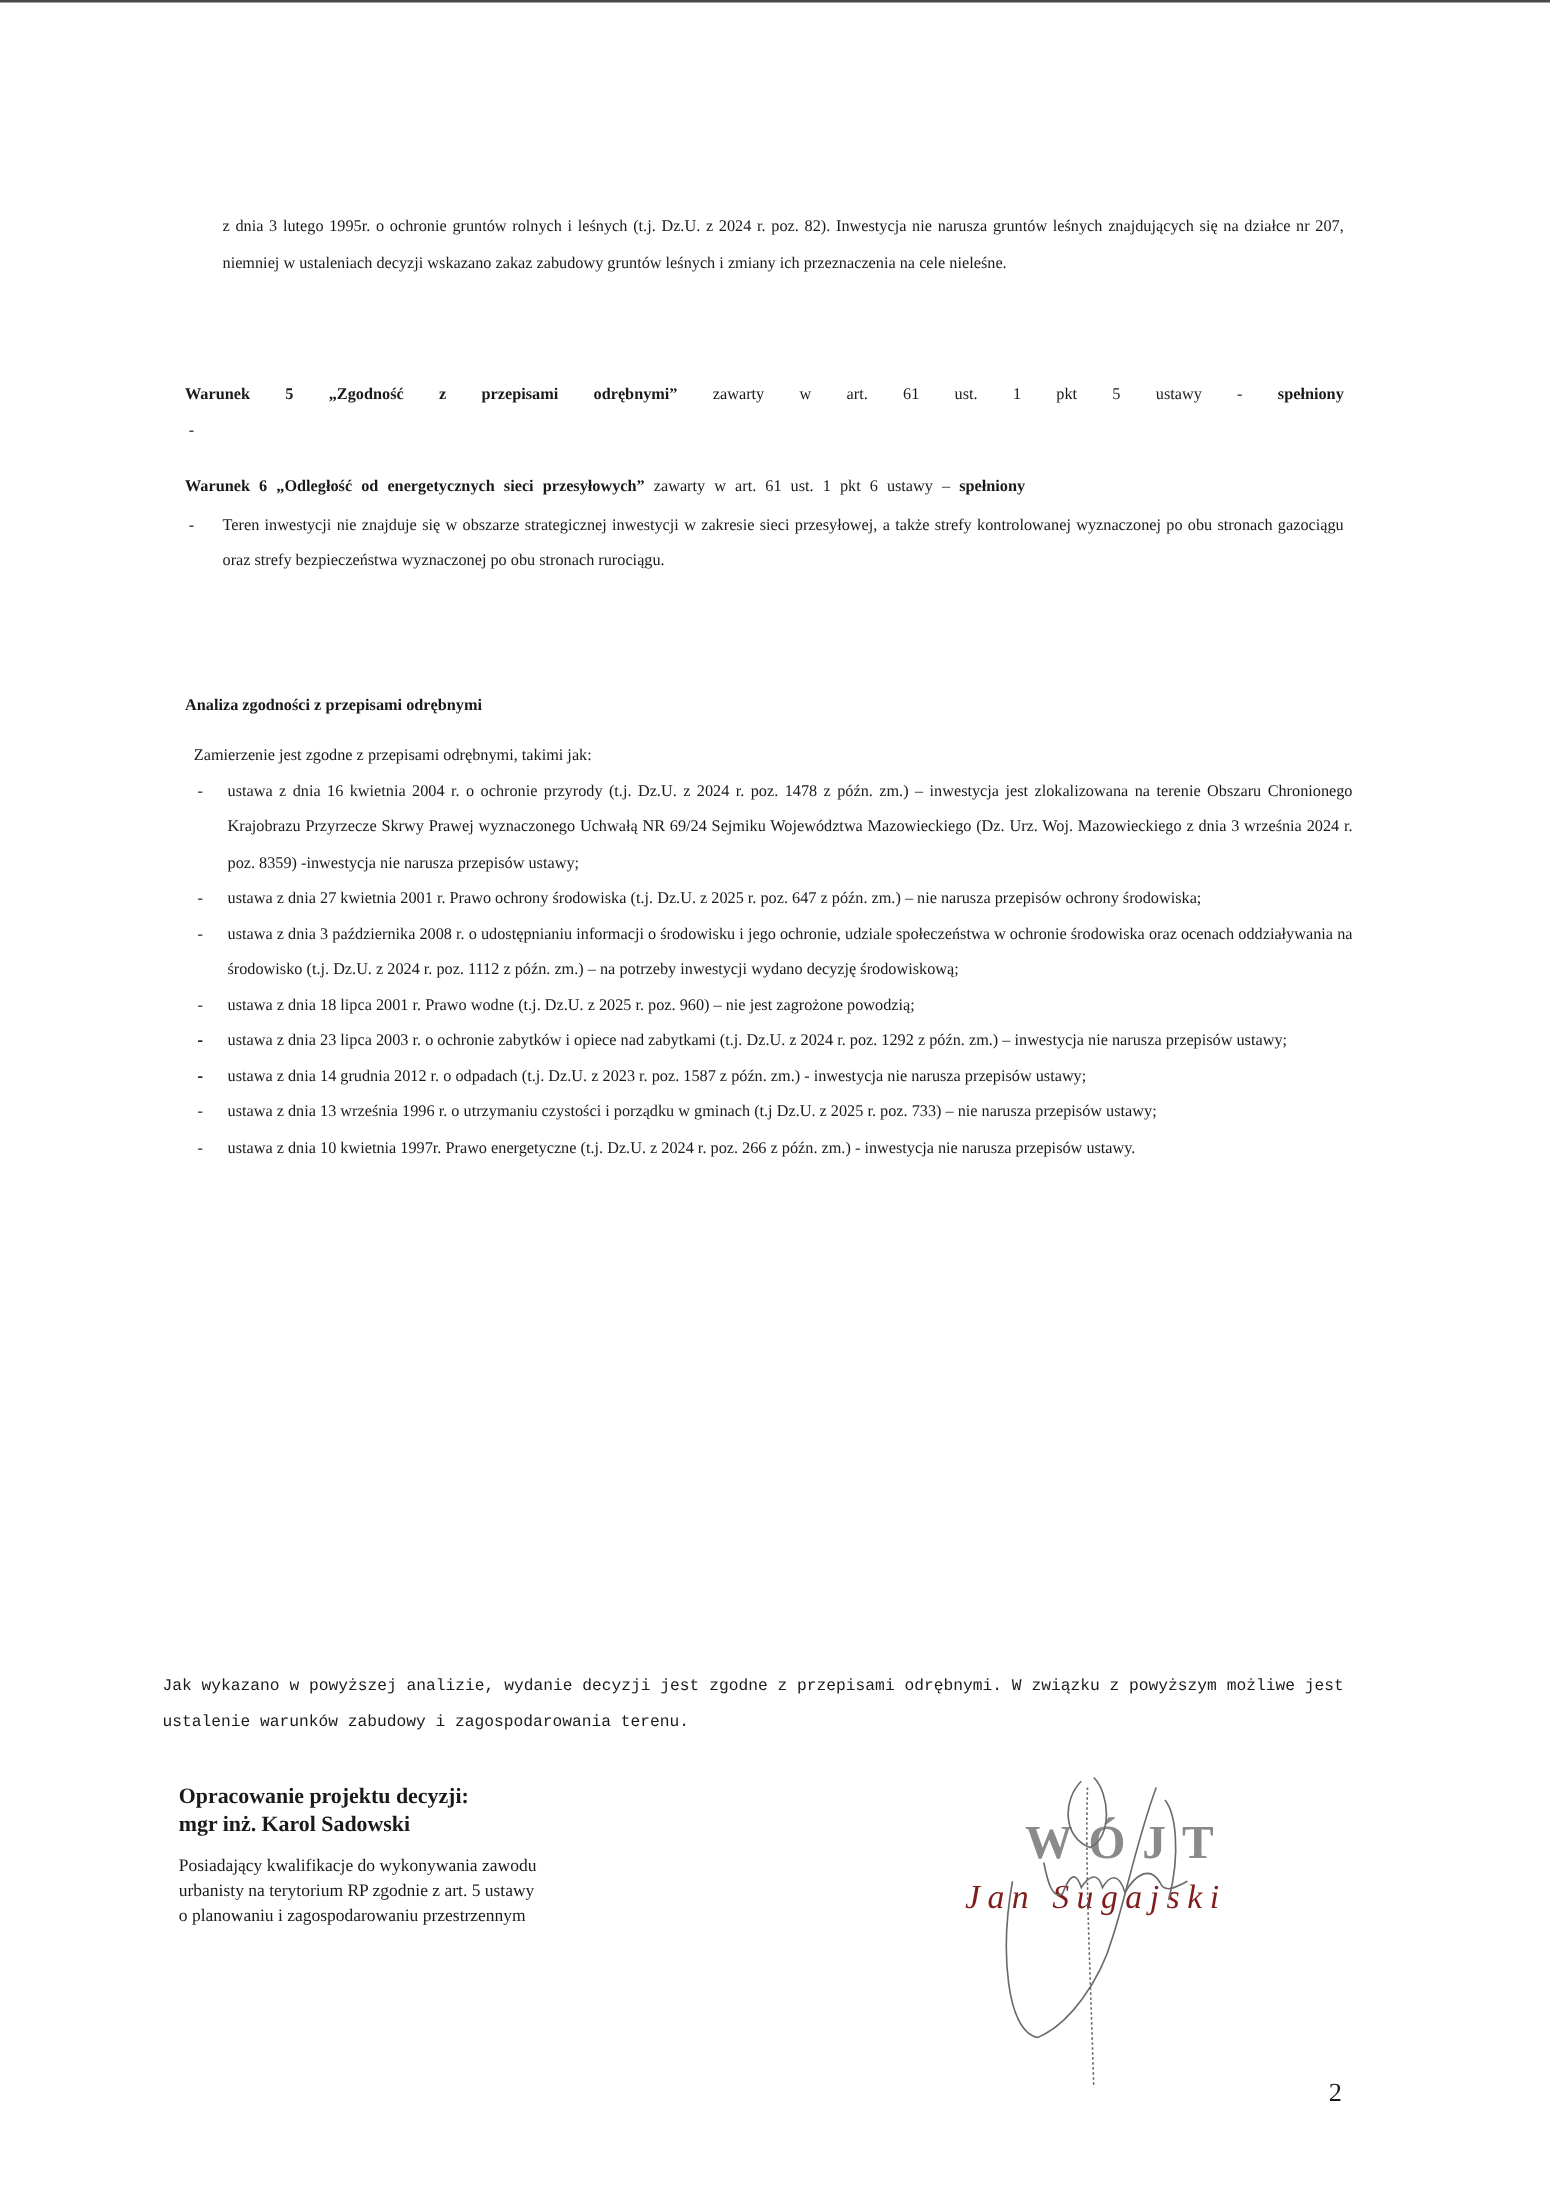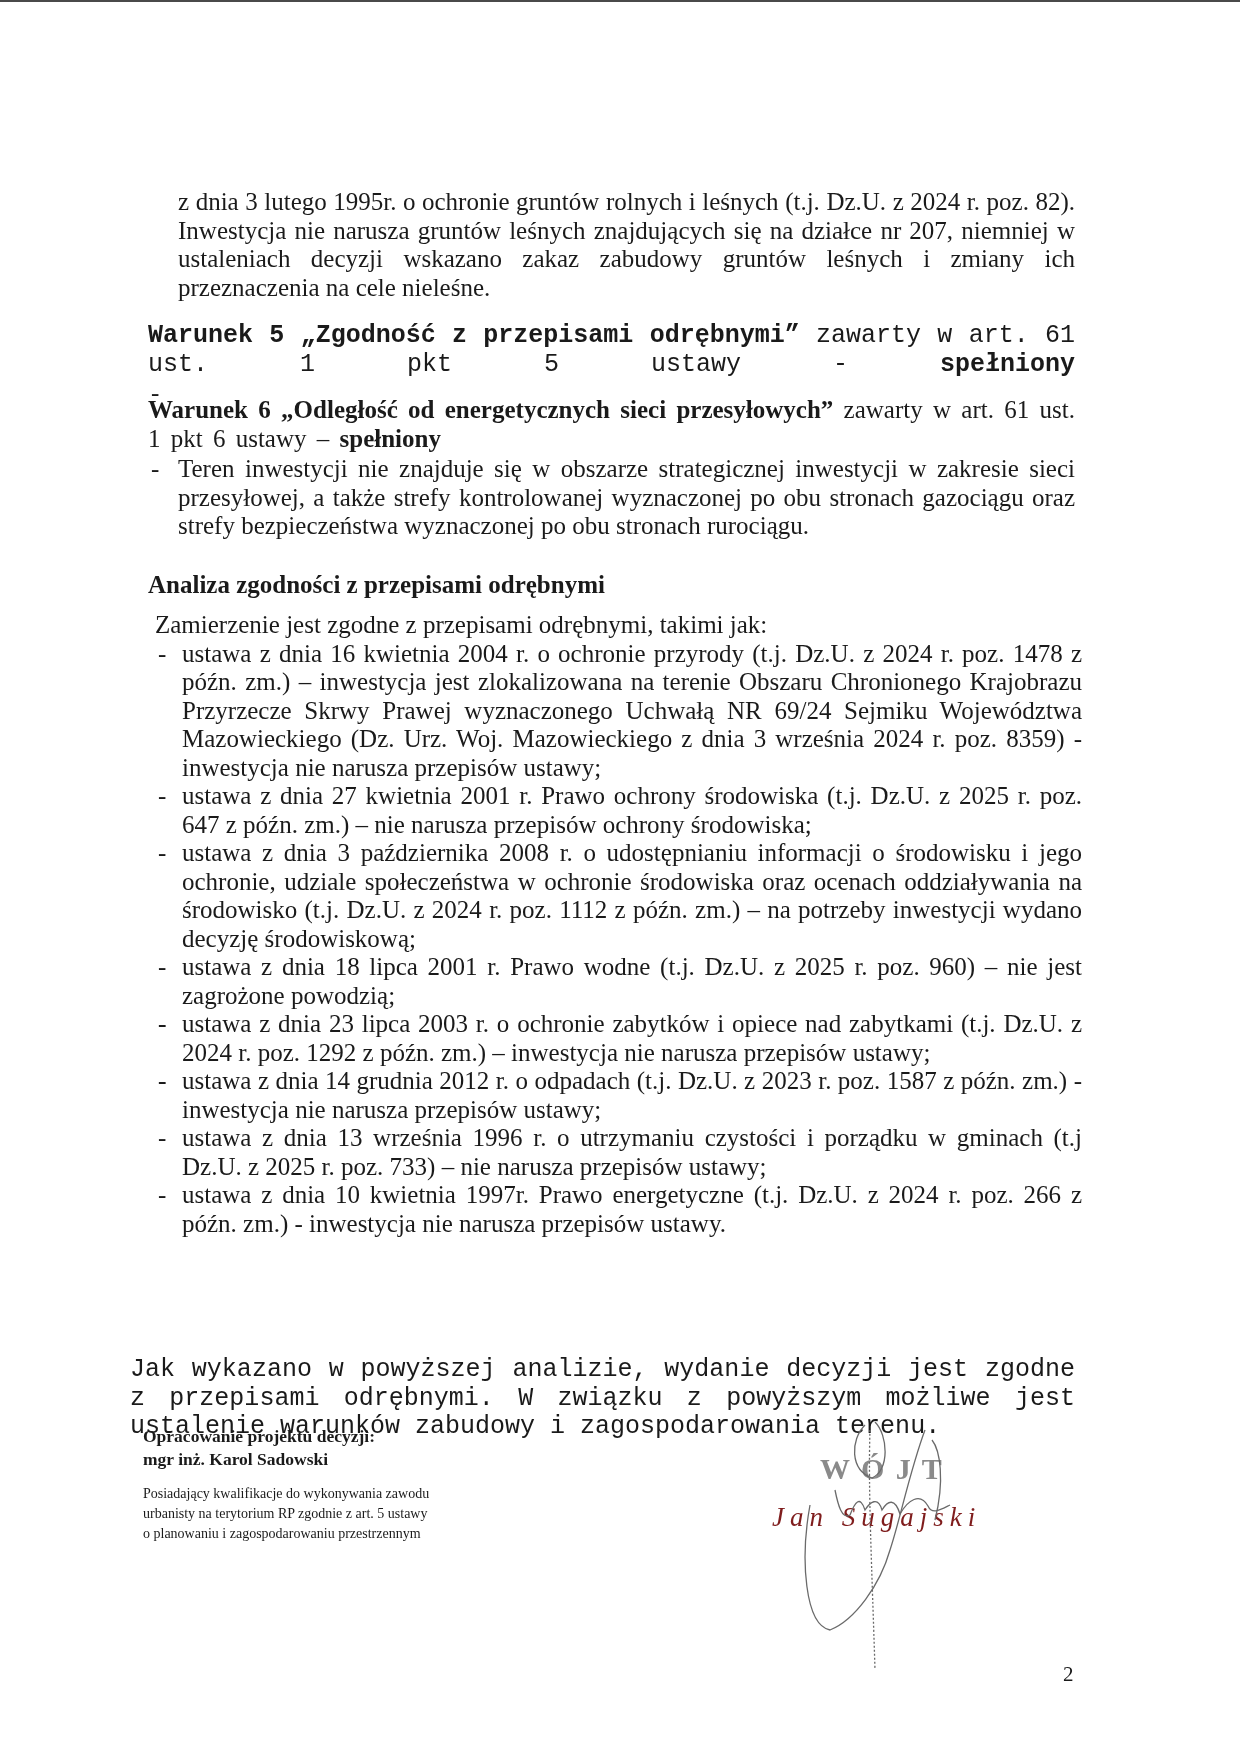--- a/index.html
+++ b/index.html
@@ -1,20 +1,20 @@
 <!DOCTYPE html>
 <html><head>
 <meta charset="utf-8">
 <style>
   html, body { margin:0; padding:0; background:#ffffff; }
   body { width:1240px; height:1754px; position:relative; overflow:hidden;
          font-family:"Liberation Serif", serif; color:#1a1a1a; }
   .scan-edge { position:absolute; left:0; top:0; width:1240px; height:2px; background:#4a4a4a; }
   .page { position:absolute; left:0; top:0; width:1240px; height:1754px; }
-  .blk { position:absolute; font-size:25px; line-height:28.5px;margin-top:21px; }
+  .blk { position:absolute; font-size:13px; line-height:28.5px; }
   .just { text-align:justify; text-align-last:left; }
   .b { font-weight:bold; }
   .dash { position:absolute; left:-28px; top:0; }
   .li { position:relative; text-align:justify; text-align-last:left; }
   .heading { font-weight:bold; }
   .prep { position:absolute; left:143px; top:1425px; font-family:"Liberation Serif", serif; }
   .prep .t { font-size:17.5px; font-weight:bold; line-height:23px; }
   .prep .q { font-size:14px; line-height:20px; margin-top:13px; }
   .sig { position:absolute; left:760px; top:1410px; width:300px; height:270px; }
   .pagenum { position:absolute; left:1063px; top:1662px; font-size:21px; }
@@ -22,21 +22,21 @@
 </head>
 <body>
 
 <div class="scan-edge"></div>
 
 <div class="page">
 
   <div class="blk just" style="left:178px; top:167px; width:897px;">z dnia 3 lutego 1995r. o ochronie gruntów rolnych i leśnych (t.j. Dz.U. z 2024 r. poz. 82). Inwestycja nie narusza gruntów leśnych znajdujących się na działce nr 207, niemniej w ustaleniach decyzji wskazano zakaz zabudowy gruntów leśnych i zmiany ich przeznaczenia na cele nieleśne.</div>
 
   <div class="blk" style="left:148px; top:301px; width:927px;">
-    <div style="text-align:justify; text-align-last:justify;font-family:Liberation Mono, monospace;">
+    <div style="text-align:justify; text-align-last:justify;">
       <span class="b">Warunek 5 „Zgodność z przepisami odrębnymi”</span><span> zawarty w art. 61 ust. 1 pkt 5 ustawy - </span><span class="b">spełniony</span>
     </div>
     <div class="li" style="padding-left:30px;">
       <span class="dash" style="left:3px;">-</span>
     </div>
   </div>
 
   <div class="blk" style="left:148px; top:375px; width:927px;">
     <div style="text-align:justify;">
       <span class="b" style="word-spacing:4px;">Warunek 6 „Odległość od energetycznych sieci przesyłowych”</span><span style="word-spacing:4px;"> zawarty w art. 61 ust. 1 pkt 6 ustawy – </span><span class="b">spełniony</span>
@@ -71,21 +71,21 @@
     <div class="t">Opracowanie projektu decyzji:</div>
     <div class="t">mgr inż. Karol Sadowski</div>
     <div class="q">
       <div>Posiadający kwalifikacje do wykonywania zawodu</div>
       <div>urbanisty na terytorium RP zgodnie z art. 5  ustawy</div>
       <div>o planowaniu i zagospodarowaniu przestrzennym</div>
     </div>
   </div>
 
   <div class="sig">
-    <div style="position:absolute; left:60px; top:42px; font-family:'Liberation Serif', serif; font-weight:bold; font-size:30px; color:#8a8a8a; letter-spacing:2px;">W Ó J T</div>
+    <div style="position:absolute; left:60px; top:42px; font-family:'Liberation Serif', serif; font-weight:bold; font-size:38px; color:#8a8a8a; letter-spacing:2px;">W Ó J T</div>
     <div style="position:absolute; left:12px; top:92px; font-family:'Liberation Serif', serif; font-style:italic; font-size:27px; color:#7f1d1d; letter-spacing:6px;">Jan Sugajski</div>
     <svg width="300" height="270" viewBox="0 0 300 270" style="position:absolute; left:0; top:0;">
       <g fill="none" stroke="#6a6a6a" stroke-width="1.3">
         <path d="M105 15 C90 30, 90 60, 112 68 C130 60, 128 25, 115 12"></path>
         <path d="M110 20 C108 80, 112 160, 115 260" stroke-dasharray="2,2"></path>
         <path d="M165 20 C150 60, 140 110, 130 140 C120 175, 95 210, 70 220 C45 215, 40 150, 50 95"></path>
         <path d="M75 80 C78 95, 82 110, 90 105 C95 92, 100 85, 105 100 C110 92, 118 86, 122 100 C128 90, 135 88, 140 104 C148 90, 160 82, 168 96 C172 105, 180 100, 190 95"></path>
         <path d="M172 30 C180 40, 185 70, 175 110"></path>
       </g>
     </svg>

